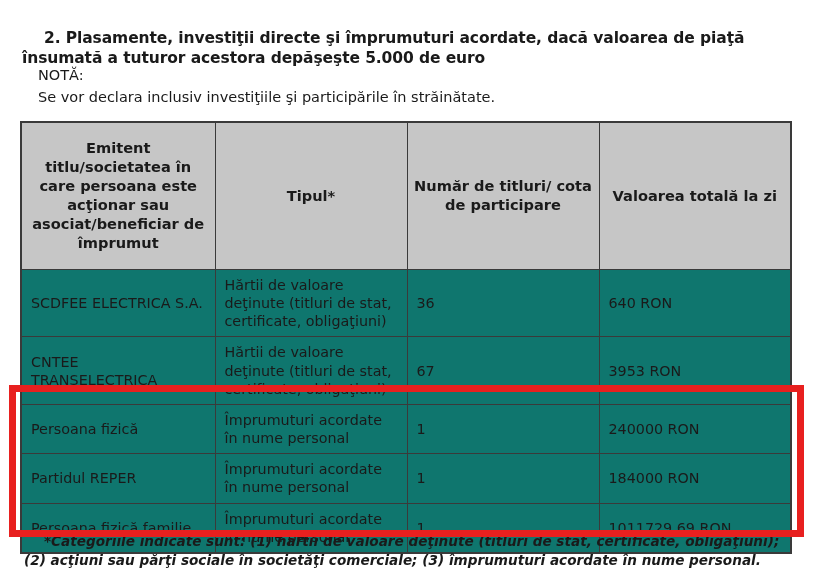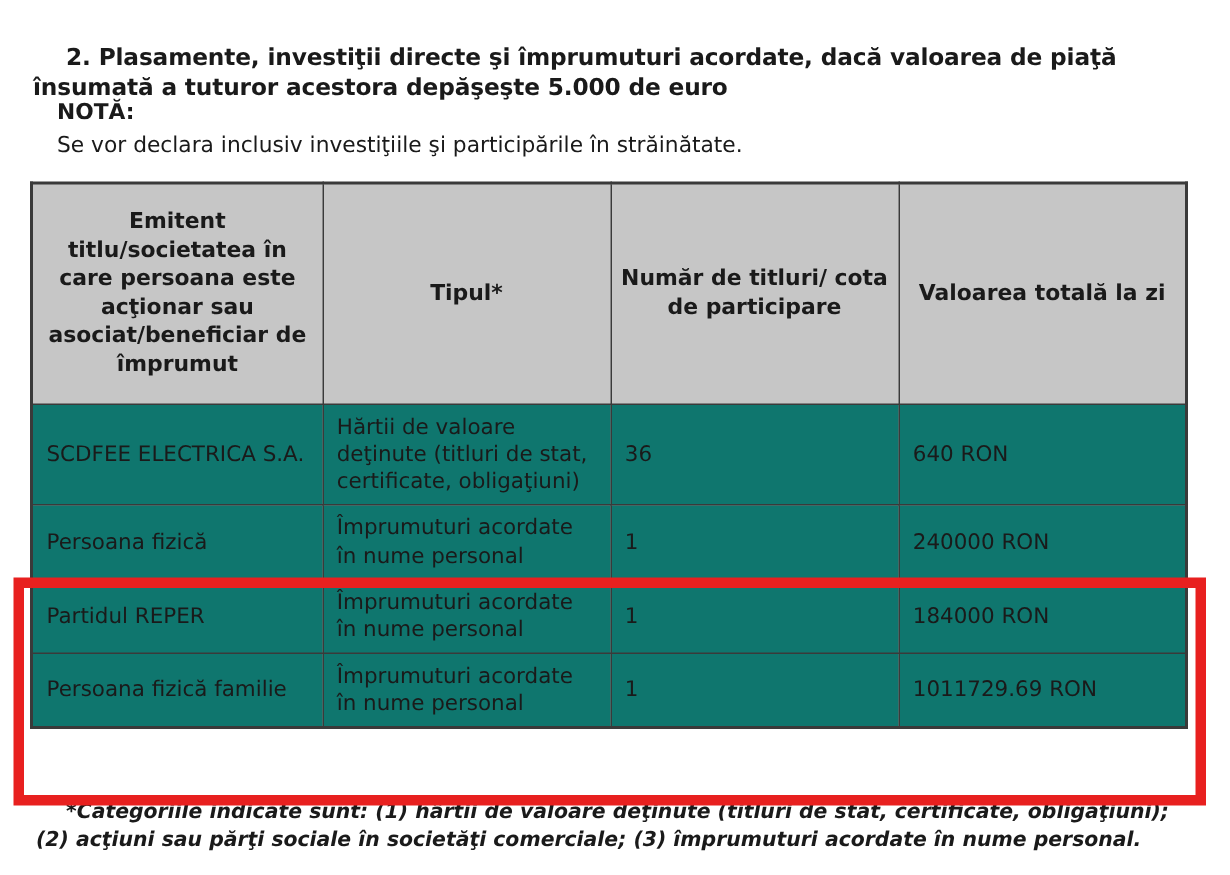--- a/index.html
+++ b/index.html
@@ -40,21 +40,21 @@
   
   .note-block {
     position: absolute;
     left: 38px;
     top: 64px;
     width: 700px;
     font-size: 14.5px;
     line-height: 1.55;
     font-weight: 400;
   }
-  .note-label { display: block; font-weight: bold; }
+  .note-label { display: block; }
   .note-text  { display: block; }
 
   
   .table-wrap {
     position: absolute;
     left: 20px;
     top: 121px;
     width: 660px;
     border-radius: 21px;
   }
@@ -144,20 +144,26 @@
           <th>Valoarea totală la zi</th>
         </tr>
       </thead>
       <tbody>
         <tr class="r-tall">
           <td>SCDFEE ELECTRICA S.A.</td>
           <td>Hărtii de valoare deţinute (titluri de stat, certificate, obligaţiuni)</td>
           <td>36</td>
           <td>640 RON</td>
         </tr>
+        <tr class="r-tall">
+          <td>CNTEE TRANSELECTRICA</td>
+          <td>Hărtii de valoare deţinute (titluri de stat, certificate, obligaţiuni)</td>
+          <td>67</td>
+          <td>3953 RON</td>
+        </tr>
         <tr class="r-short">
           <td>Persoana fizică</td>
           <td>Împrumuturi acordate în nume personal</td>
           <td>1</td>
           <td>240000 RON</td>
         </tr>
         <tr class="r-short">
           <td>Partidul REPER</td>
           <td>Împrumuturi acordate în nume personal</td>
           <td>1</td>

